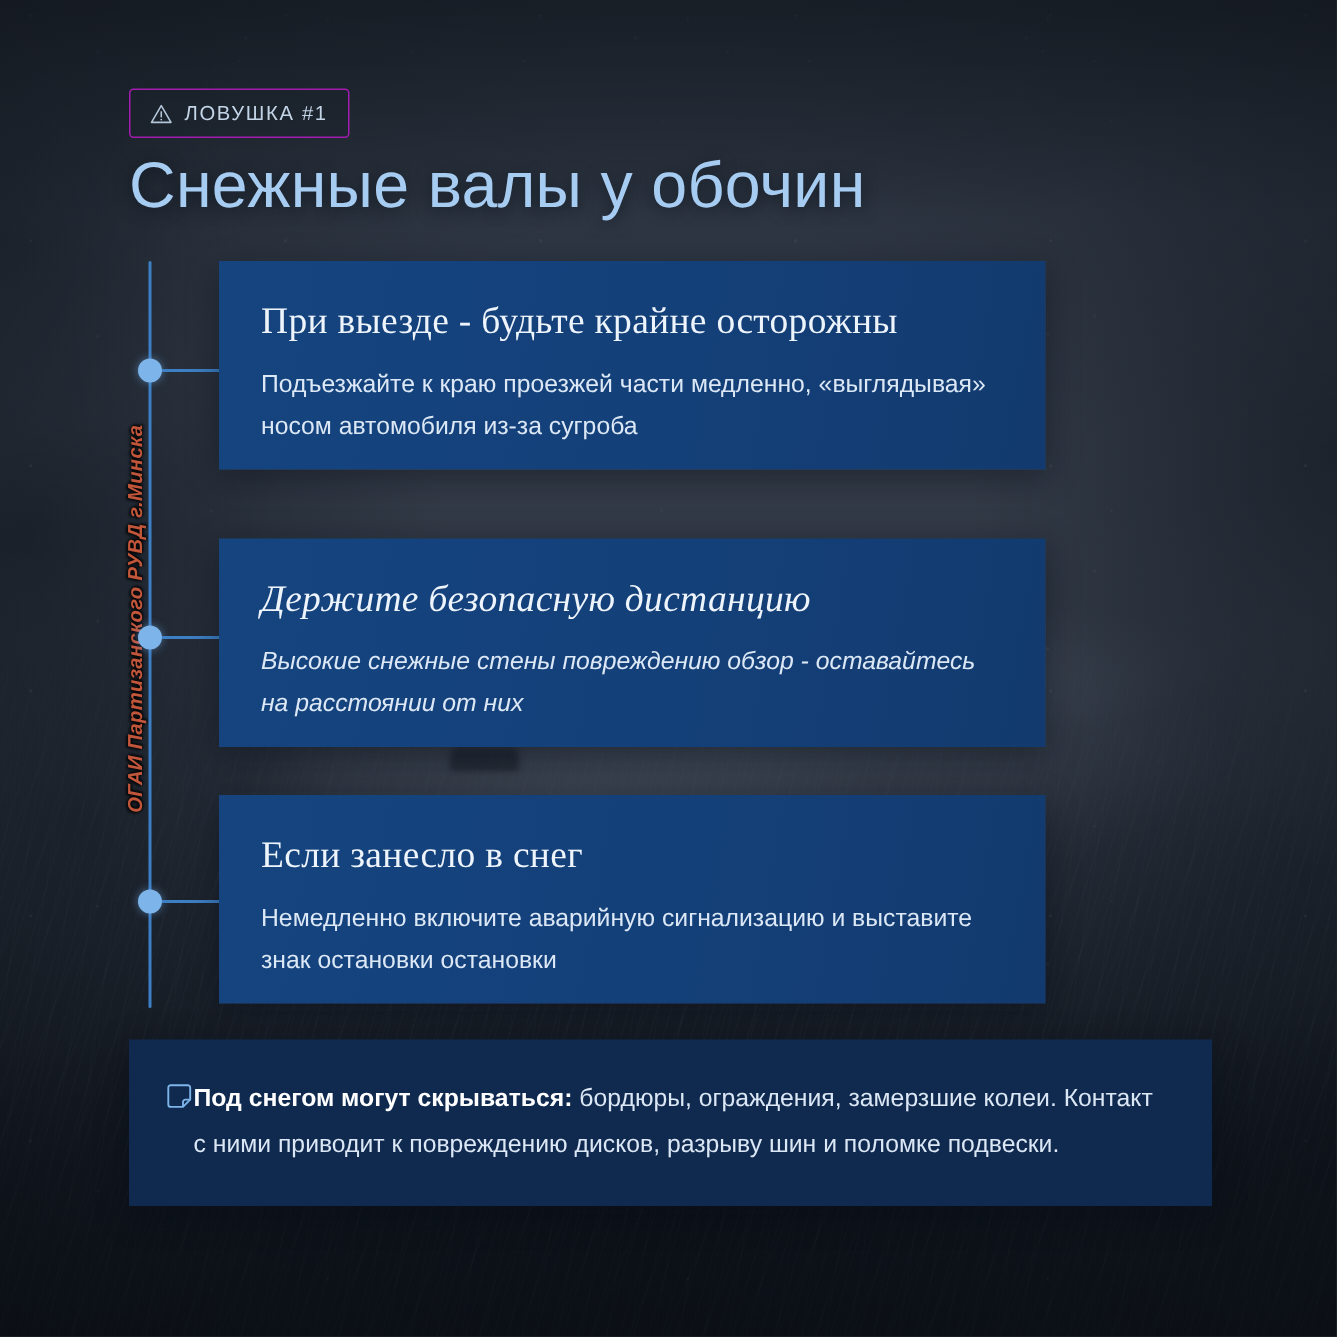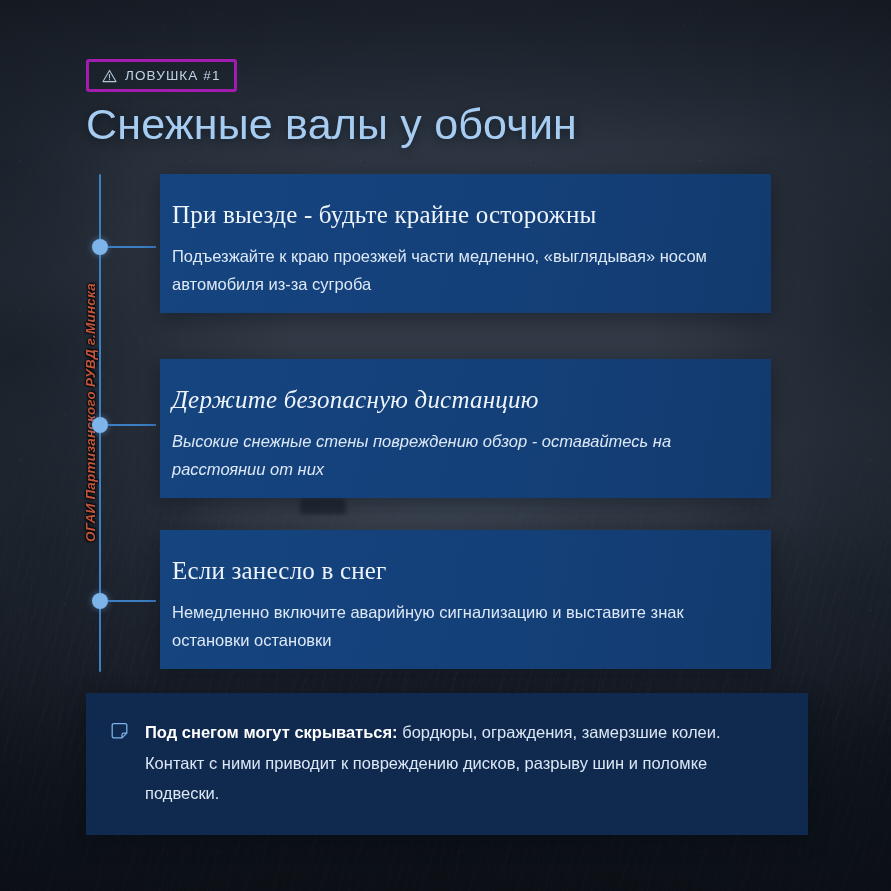--- a/index.html
+++ b/index.html
@@ -116,21 +116,21 @@
   .badge {
     position: absolute;
     left: 86px;
     top: 59px;
     display: inline-flex;
     align-items: center;
     gap: 8px;
     height: 33px;
     padding: 0 13px;
     box-sizing: border-box;
-    border: 3px solid #a21caf;
+    border: 1px solid #a21caf;
     border-radius: 3px;
     background: rgba(24,32,43,0.30);
     text-align: center;
   }
   .badge-label {
     font-size: 13.5px;
     letter-spacing: 1.1px;
     color: #c3d4e6;
     white-space: nowrap;
   }
@@ -196,26 +196,26 @@
     position: absolute;
     left: 108px;
     height: 2px;
     width: 48px;
     background: #3d7fc4;
   }
 
   
   .card {
     position: absolute;
-    left: 160px;
-    width: 611px;
+    left: 146px;
+    width: 551px;
     box-sizing: border-box;
     background: linear-gradient(100deg, #15447f 0%, #144079 55%, #123a6e 100%);
     box-shadow: 0 5px 20px rgba(5,10,20,0.40);
-    padding: 26px 30px 26px 12px;
+    padding: 26px 30px 26px 28px;
   }
   .card-title {
     margin: 0 0 12px 0;
     font-family: "Liberation Serif", "DejaVu Serif", serif;
     font-size: 25px;
     font-weight: 400;
     line-height: 1.2;
     color: #eef4fb;
     letter-spacing: 0.2px;
   }
@@ -230,21 +230,20 @@
   
   .note {
     position: absolute;
     left: 86px;
     top: 693px;
     width: 722px;
     box-sizing: border-box;
     background: #102a4f;
     padding: 24px 30px 26px 24px;
     display: flex;
-    gap: 16px;
     align-items: flex-start;
     box-shadow: 0 5px 20px rgba(5,10,20,0.40);
   }
   .note-icon {
     flex: 0 0 auto;
     margin-top: 5px;
   }
   .note-text {
     margin: 0;
     font-size: 16.5px;

